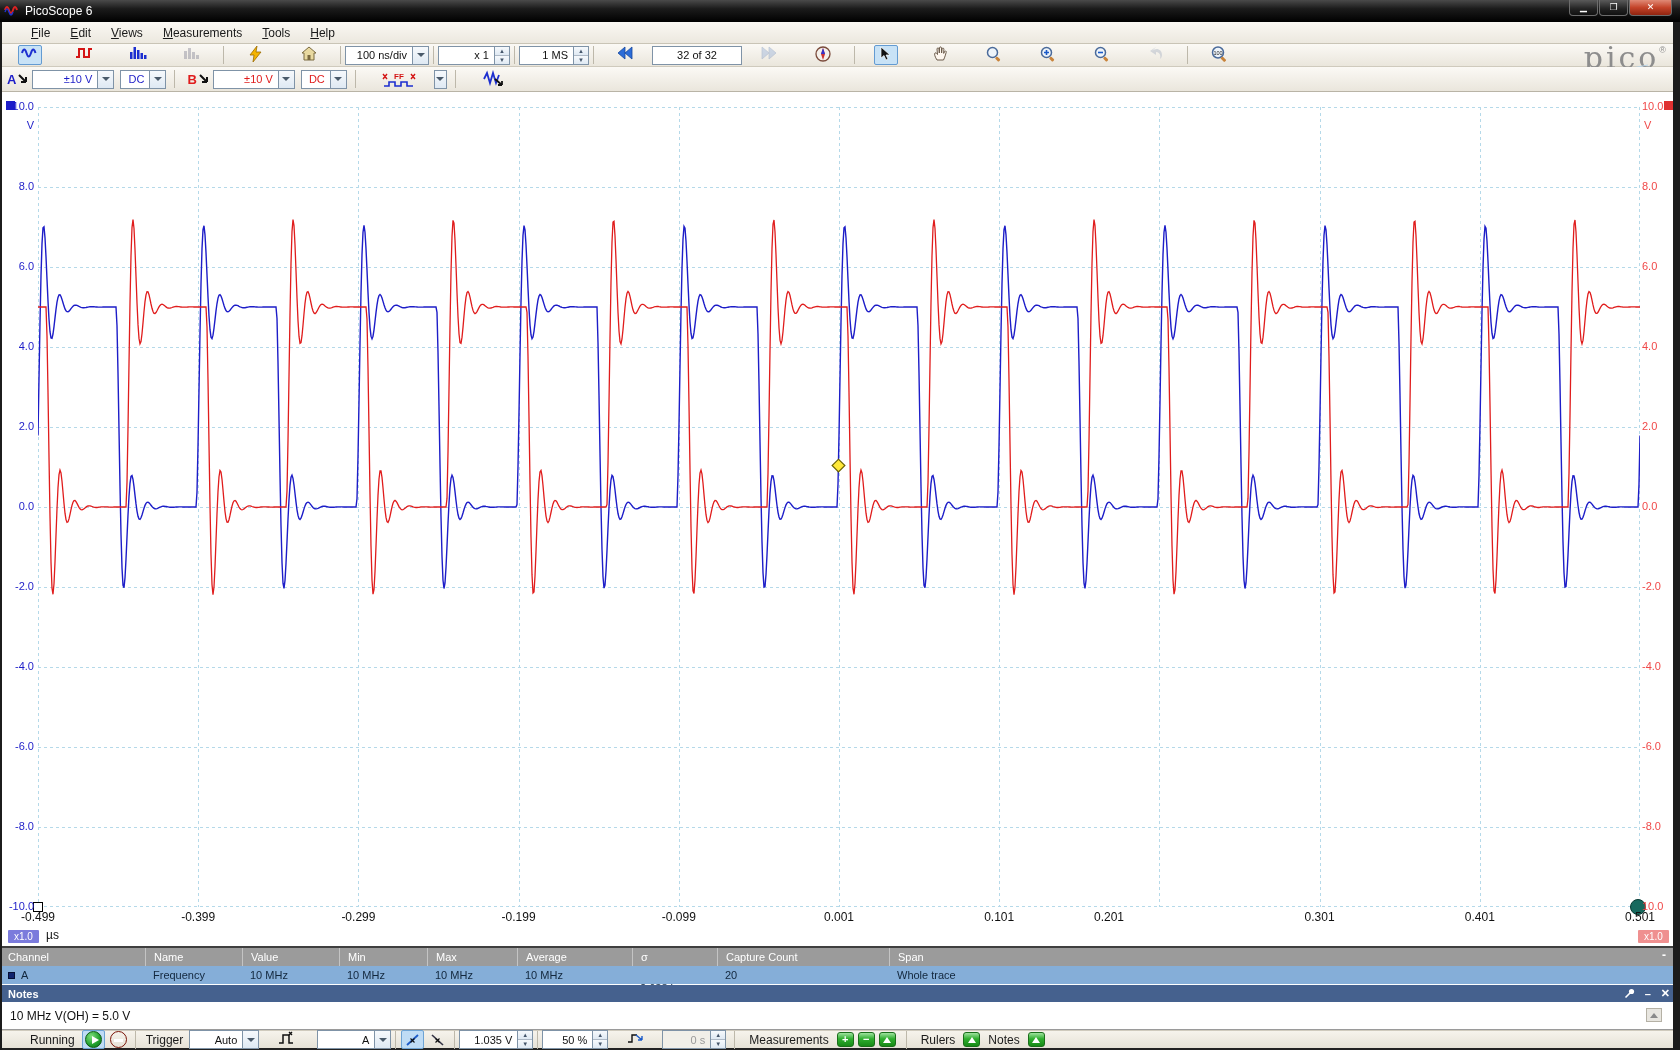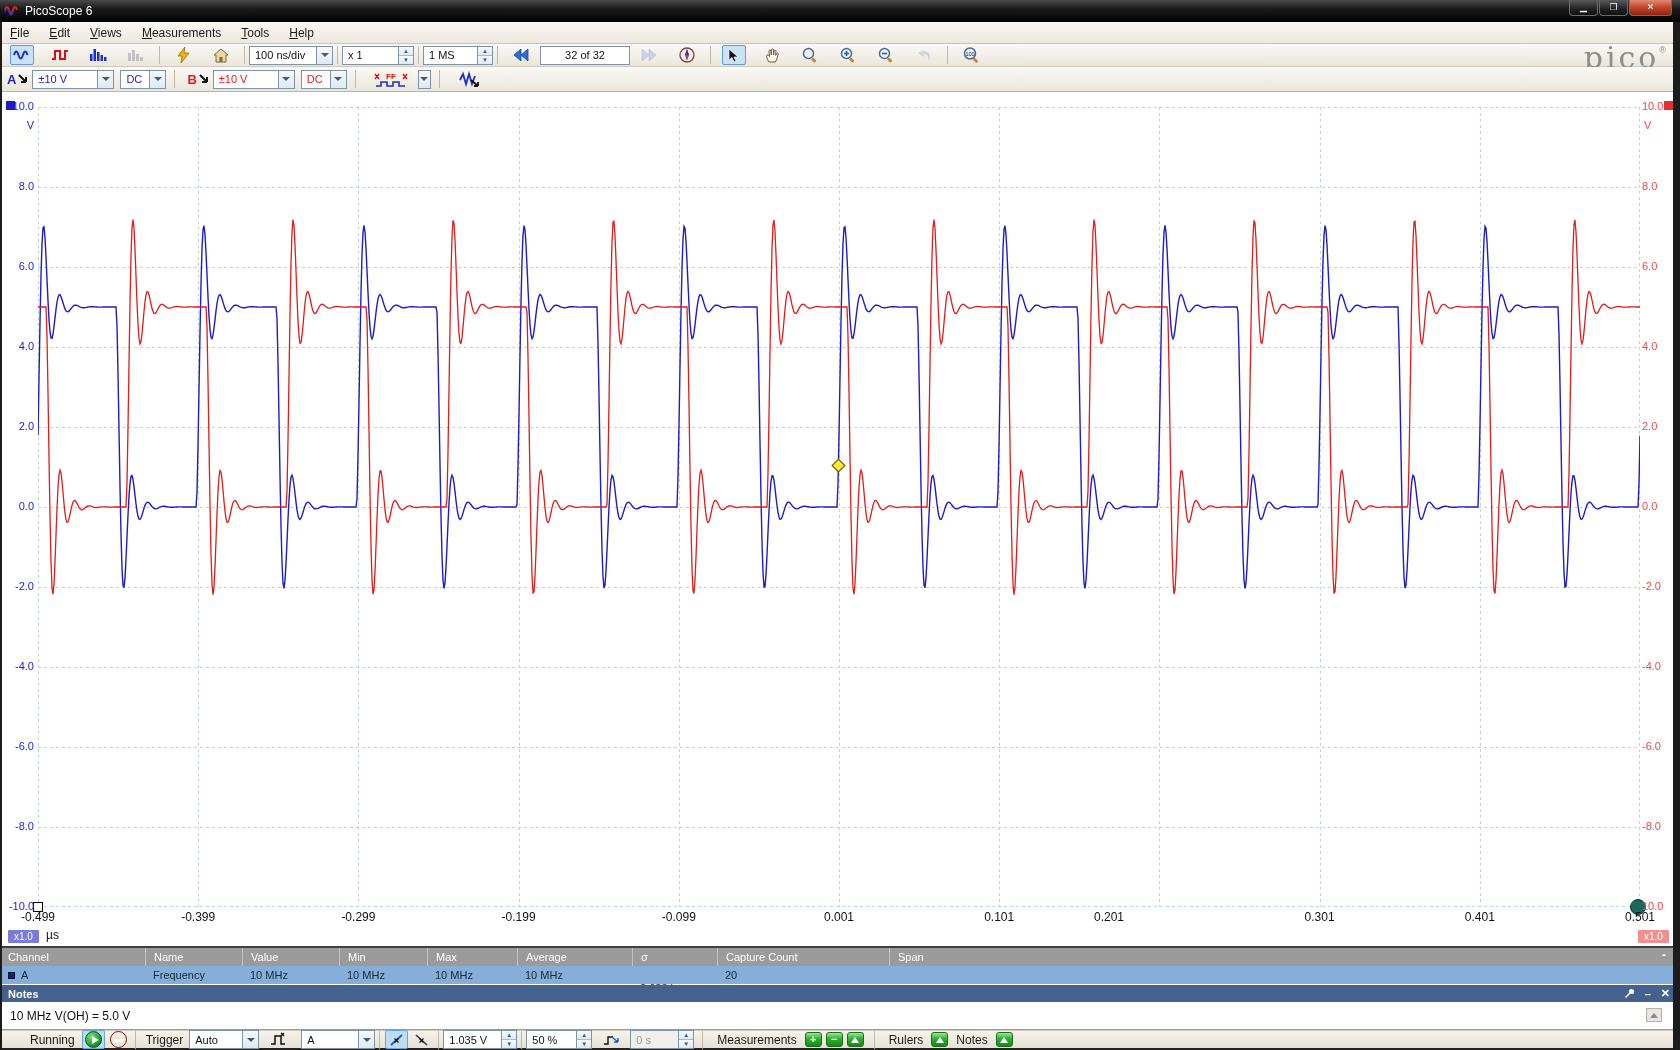--- a/index.html
+++ b/index.html
@@ -13,39 +13,39 @@
   #titlebar .appicon { margin:0 6px 0 4px; }
   #win-buttons { position:absolute; right:8px; top:0; display:flex; }
   .winbtn { width:29px; height:16px; border:1px solid #6c6c6c; border-top:none;
     border-radius:0 0 4px 4px; background:linear-gradient(#5a5a5a,#222 60%,#111);
     color:#fff; font-size:9px; line-height:15px; text-align:center; margin-left:1px; }
   .winbtn.close { width:43px; background:linear-gradient(#e08a76,#c4442a 50%,#8f2410); }
 
   
   #menubar { position:absolute; left:0; top:22px; width:1680px; height:22px;
     background:linear-gradient(#faf8f3,#ece8df); border-bottom:1px solid #c9c4b6;
-    display:flex; align-items:center; font-size:12px; color:#1a1a1a; padding-left:0; }
+    display:flex; align-items:center; font-size:12px; color:#1a1a1a; padding-left:21px; }
   .menu-item { padding:3px 10px; }
   .menu-item u { text-decoration:underline; }
 
   
   #toolbar1 { position:absolute; left:0; top:44px; width:1680px; height:23px;
     background:linear-gradient(#fbf9f5,#eae6dc); border-bottom:1px solid #cfcabd;
     display:flex; align-items:center; padding-left:3px; font-size:11px; }
   #toolbar2 { position:absolute; left:0; top:67px; width:1680px; height:25px;
     background:linear-gradient(#fbf9f5,#eae6dc); border-bottom:1px solid #b9b4a6;
     display:flex; align-items:center; padding-left:3px; font-size:12px; }
-  .tbtn { width:24px; height:20px; display:flex; align-items:center; justify-content:center;
-    border:1px solid transparent; border-radius:2px; margin:0 7px; }
+  .tbtn { width:24px; height:20px; display:flex; align-items:flex-start; justify-content:center;
+    border:1px solid transparent; border-radius:2px; margin:0 15px; }
   .tbtn.active { background:#c8e2f6; border-color:#639bd2; }
   .tbtn.disabled { opacity:.45; }
   .sep { width:1px; height:18px; background:#bdb8aa; margin:0 4px; }
   .ctl { height:19px; background:#fff; border:1px solid #7f93a7; display:flex;
     align-items:center; font-size:11px; color:#111; }
-  .ctl .val { padding:0 5px; flex:1; white-space:nowrap; }
+  .ctl .val { padding:0 5px; flex:1; white-space:nowrap;text-align:right; }
   .drop { width:16px; height:100%; border-left:1px solid #7f93a7;
     background:linear-gradient(#f6f9fc,#dfe9f3); display:flex; align-items:center; justify-content:center; }
   .drop:after { content:""; border:4px solid transparent; border-top:4px solid #4a5a6a; margin-top:4px; }
   .spin { width:15px; height:100%; border-left:1px solid #7f93a7; display:flex; flex-direction:column; }
   .spin span { flex:1; font-size:6px; line-height:8px; text-align:center; color:#44556a;
     background:linear-gradient(#f6f9fc,#dfe9f3); }
   .spin span + span { border-top:1px solid #aeb9c6; }
   .navbox { width:90px; text-align:center; }
   .navbox .val { text-align:center; }
   .bluetxt { color:#1d1dc8; }
@@ -439,20 +439,21 @@
     </div>
     <div id="mt-row">
         <div class="mcell" style="width: 145px;"><span class="chsq"></span>A</div>
         <div class="mcell" style="width: 97px;">Frequency</div>
         <div class="mcell" style="width: 97px;">10 MHz</div>
         <div class="mcell" style="width: 88px;">10 MHz</div>
         <div class="mcell" style="width: 90px;">10 MHz</div>
         <div class="mcell" style="width: 115px;">10 MHz</div>
         <div class="mcell" style="width: 85px; margin-top: 25px;">2.638 k...</div>
         <div class="mcell" style="width: 172px;">20</div>
+        <div class="mcell" style="width: auto; flex: 1 1 0%;">Whole trace</div>
       </div>
   </div>
 
   <div id="notesbar">
     <span>Notes</span>
     <span class="nicons">
       <svg width="11" height="11" viewBox="0 0 11 11">
           <circle cx="7.5" cy="3.5" r="2.6" fill="#fff"></circle>
           <path d="M6 5 L1.5 9.5" stroke="#fff" stroke-width="1.6"></path>
         </svg>

